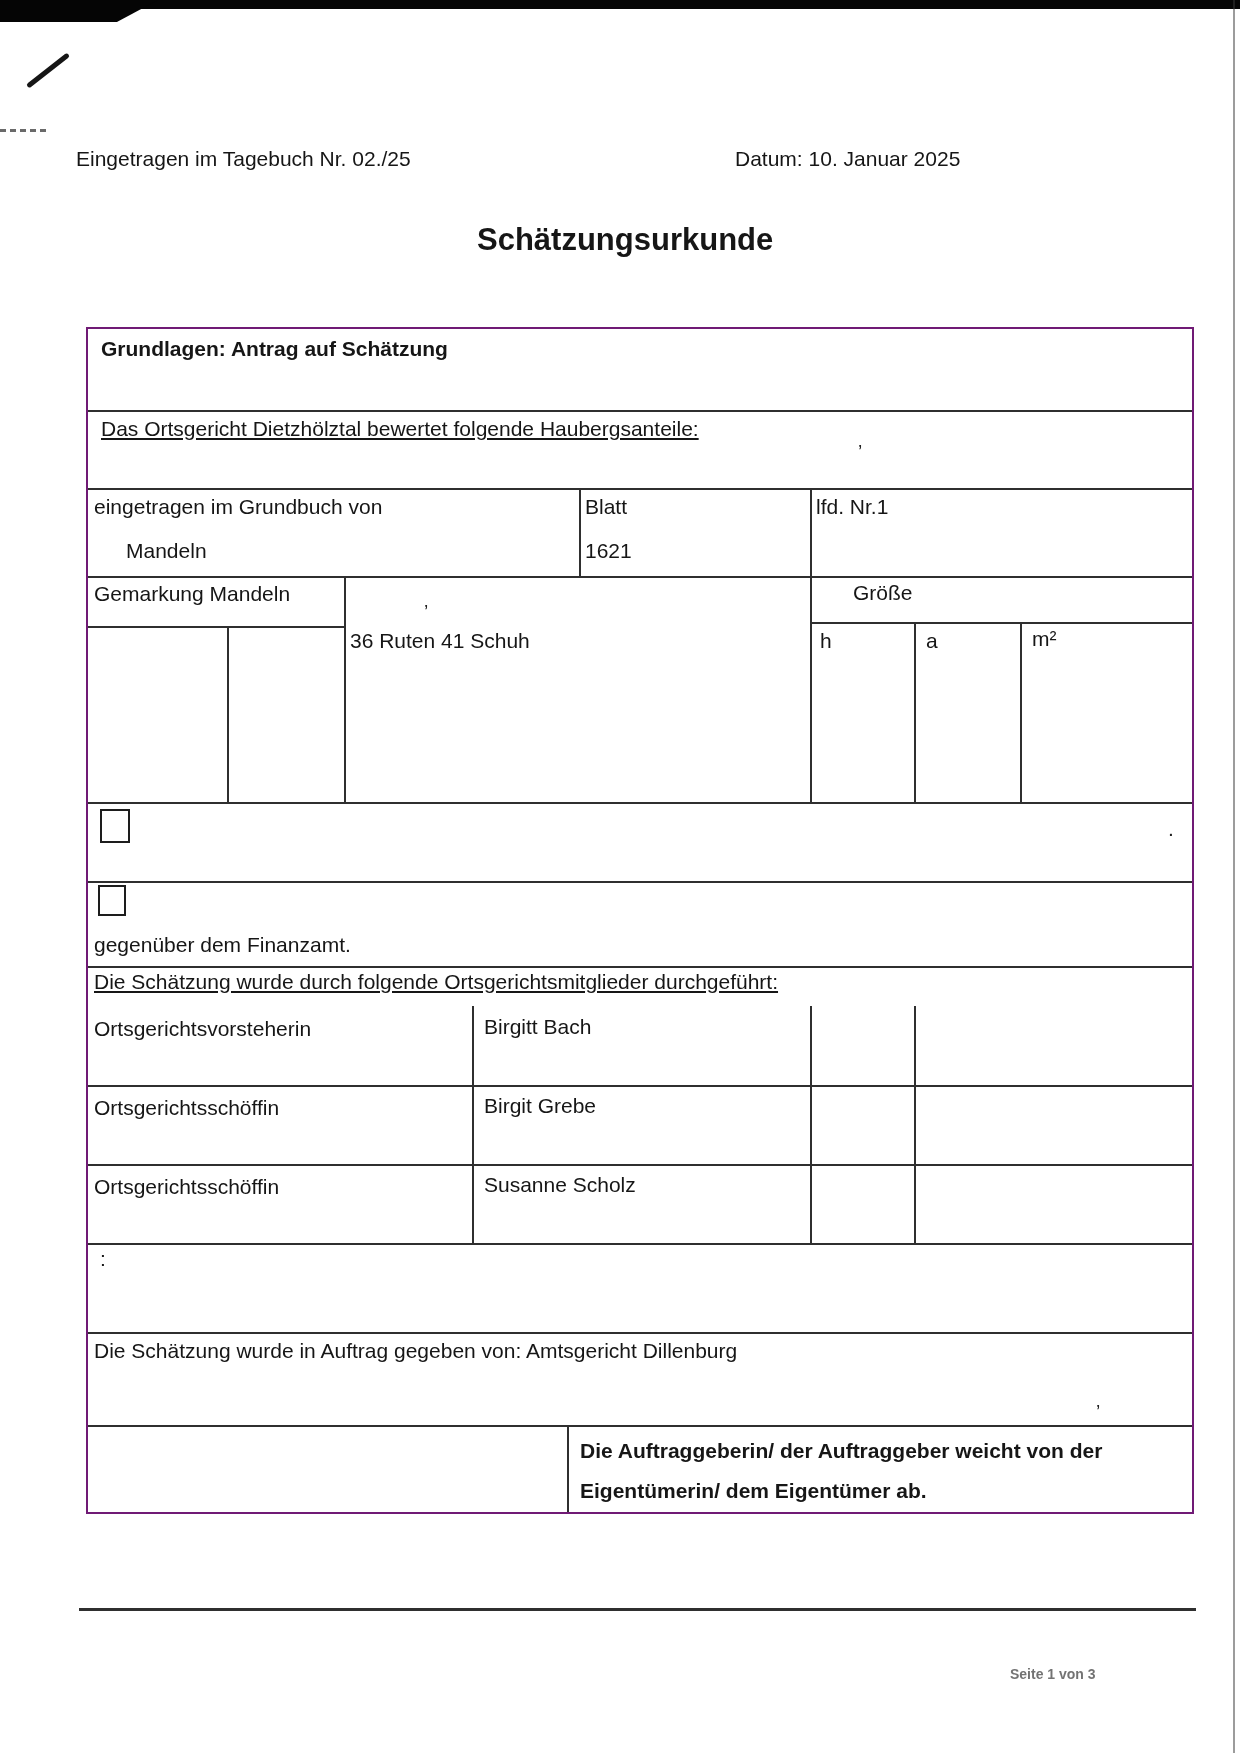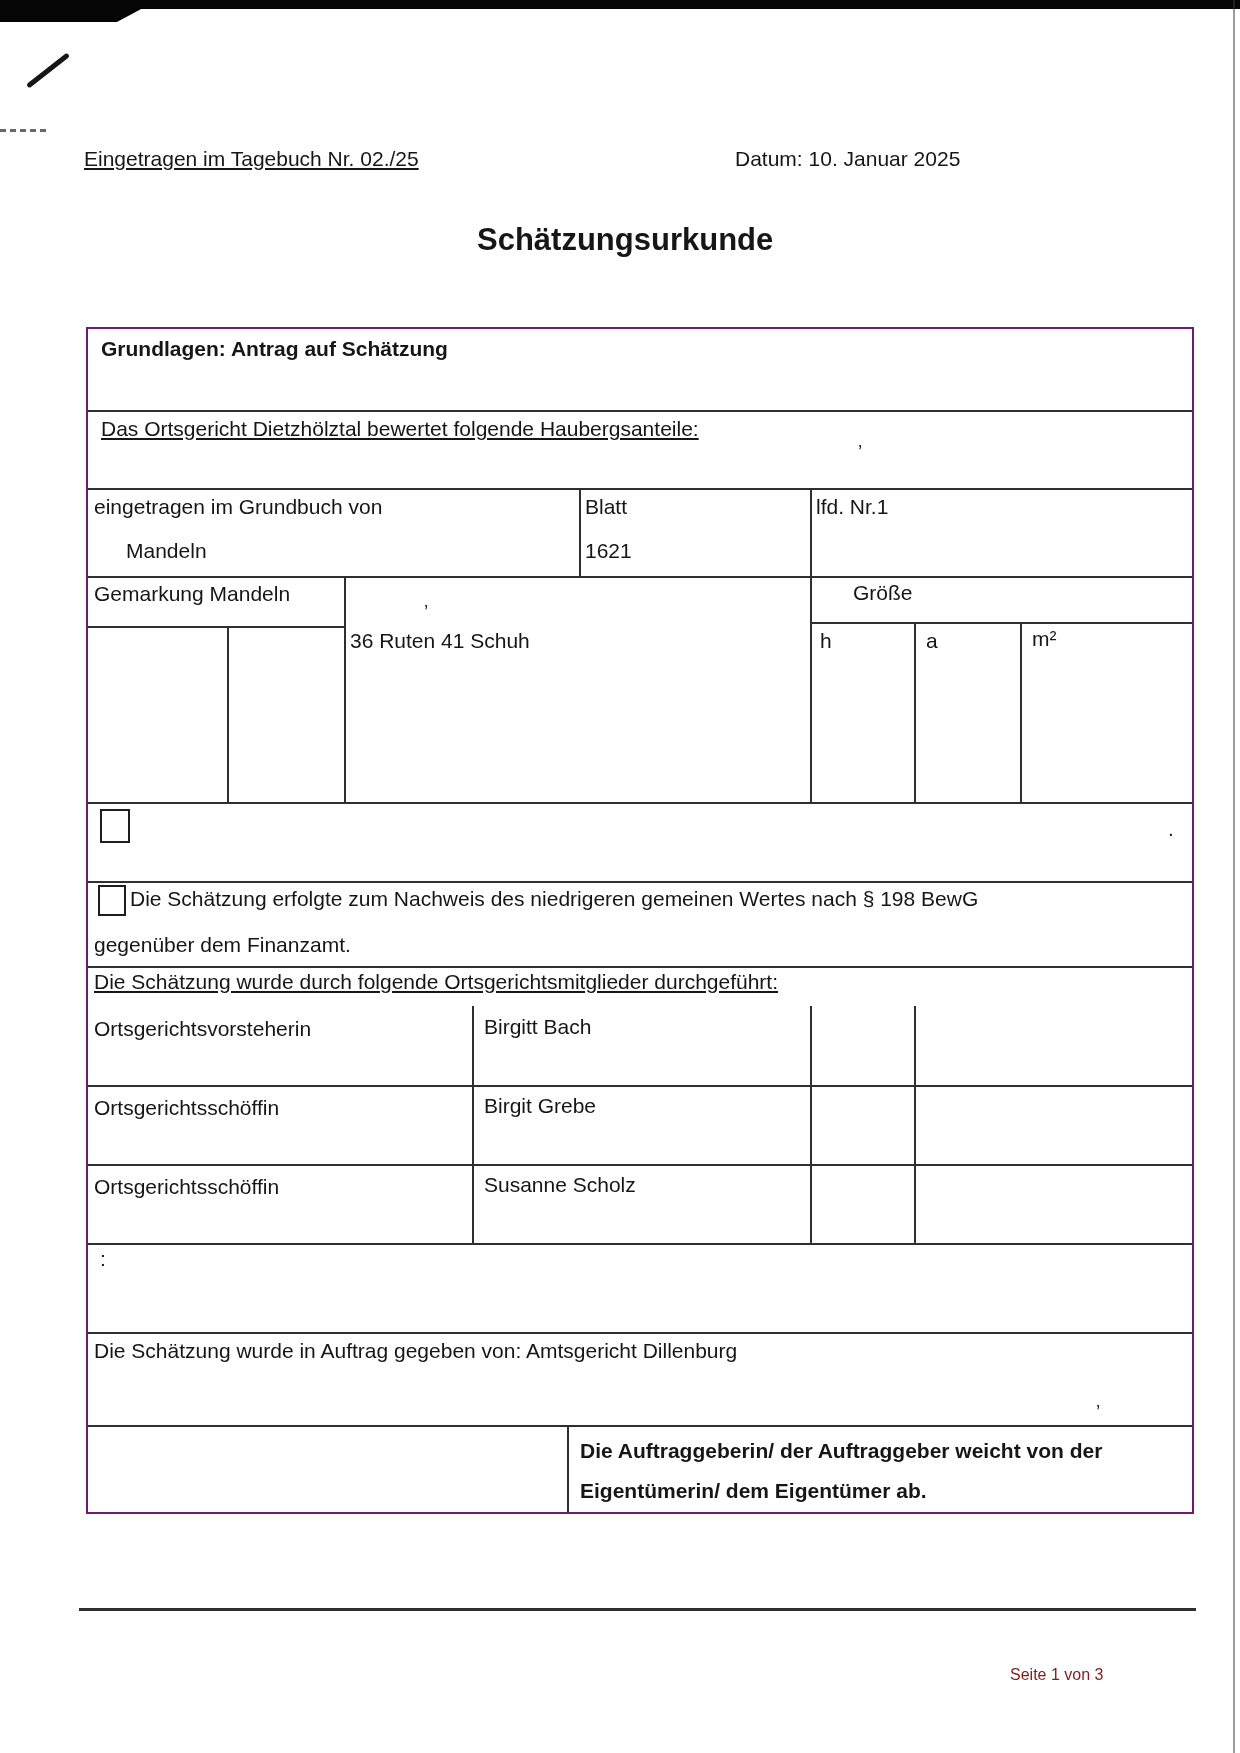--- a/index.html
+++ b/index.html
@@ -35,32 +35,32 @@
     border-radius:3px;transform:rotate(-38deg);
   }
   .left-dash{
     position:absolute;left:0;top:129px;width:46px;height:3px;
     background:repeating-linear-gradient(90deg,#6a6a6a 0 6px,transparent 6px 10px);
   }
   .right-edge{
     position:absolute;left:1233px;top:0;width:2px;height:1753px;background:#3a3a3a;opacity:.5;
   }
   .bottom-rule{position:absolute;left:79px;top:1608px;width:1117px;height:3px;background:#2f2f2f;}
-  .footer{position:absolute;left:1010px;top:1666px;font-size:16px;font-weight:400;color:#7f1d1d;}
+  .footer{position:absolute;left:1010px;top:1666px;font-size:14px;font-weight:700;color:#737373;}
 </style>
 </head>
 <body>
 
 <div class="scan-top-strip"></div>
 <div class="scan-corner"></div>
 <div class="pen-stroke"></div>
 <div class="left-dash"></div>
 <div class="right-edge"></div>
 
-<div class="txt" style="left:84px;top:147px;text-decoration:underline;">Eingetragen im Tagebuch Nr. 02./25</div>
+<div class="txt" style="left:76px;top:147px;">Eingetragen im Tagebuch Nr. 02./25</div>
 <div class="txt" style="left:735px;top:147px;">Datum: 10. Januar 2025</div>
 
 <div class="txt bold" style="left:477px;top:222px;font-size:31px;">Schätzungsurkunde</div>
 
 <div class="form-table">
 
   <div class="hl" style="left:0;right:0;top:81px;"></div>
   <div class="hl" style="left:0;right:0;top:159px;"></div>
   <div class="hl" style="left:0;right:0;top:247px;"></div>
   <div class="hl" style="left:0;width:256px;top:297px;"></div>
@@ -102,21 +102,20 @@
   <div class="txt" style="left:262px;top:300px;">36 Ruten 41 Schuh</div>
   <div class="txt" style="left:765px;top:252px;">Größe</div>
   <div class="txt" style="left:732px;top:300px;">h</div>
   <div class="txt" style="left:838px;top:300px;">a</div>
   <div class="txt" style="left:944px;top:298px;">m²</div>
 
   <div class="checkbox" style="left:12px;top:480px;width:26px;height:30px;"></div>
   <div class="tick" style="left:1080px;top:488px;font-size:21px;">.</div>
 
   <div class="checkbox" style="left:10px;top:556px;width:24px;height:27px;"></div>
-  <div class="txt" style="left:42px;top:558px;">Die Schätzung erfolgte zum Nachweis des niedrigeren gemeinen Wertes nach § 198 BewG</div>
   <div class="txt" style="left:6px;top:604px;">gegenüber dem Finanzamt.</div>
 
   <div class="txt" style="left:6px;top:641px;text-decoration:underline;">Die Schätzung wurde durch folgende Ortsgerichtsmitglieder durchgeführt:</div>
 
   <div class="txt" style="left:6px;top:688px;">Ortsgerichtsvorsteherin</div>
   <div class="txt" style="left:396px;top:686px;">Birgitt Bach</div>
 
   <div class="txt" style="left:6px;top:767px;">Ortsgerichtsschöffin</div>
   <div class="txt" style="left:396px;top:765px;">Birgit Grebe</div>
 

